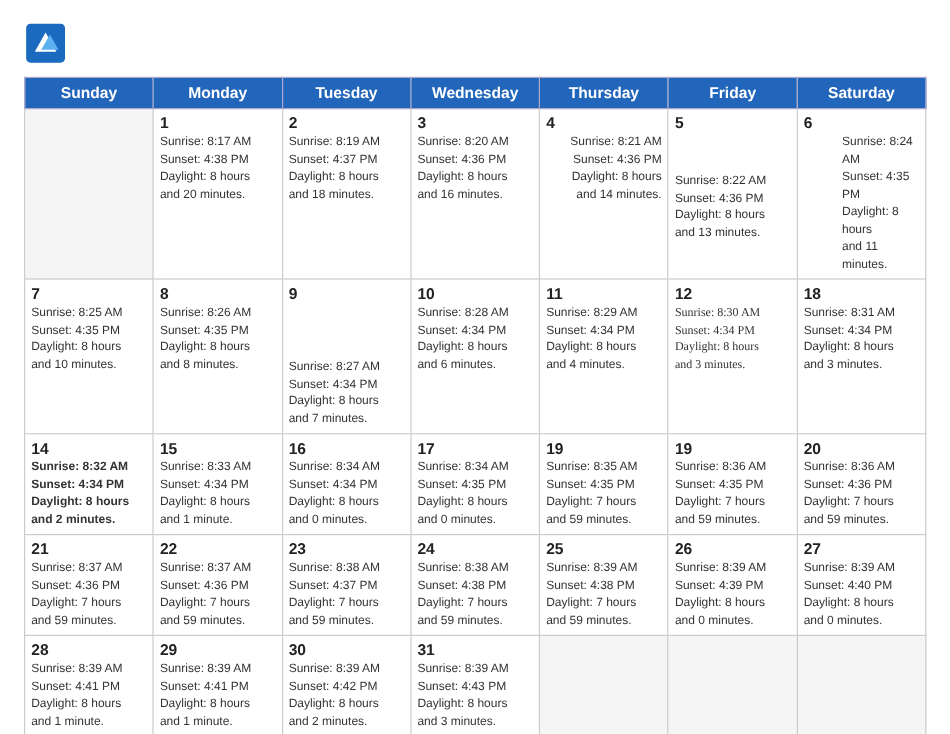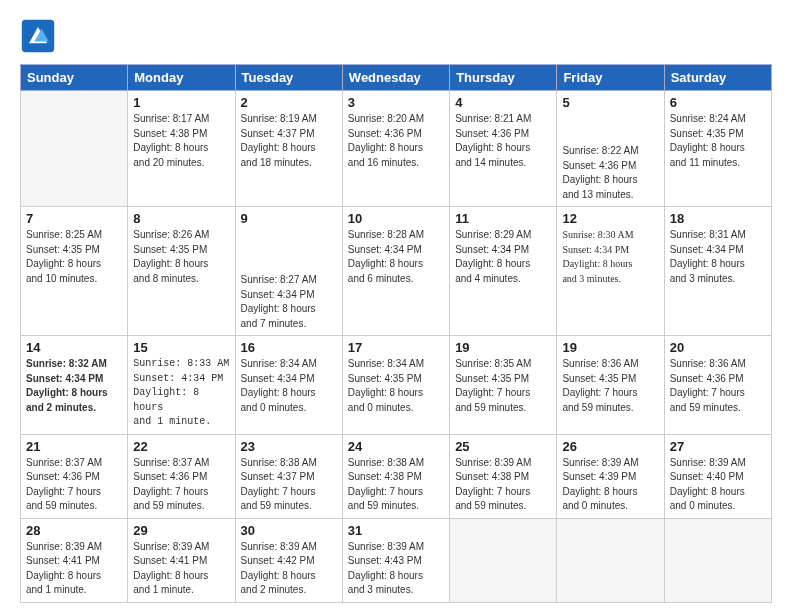--- a/index.html
+++ b/index.html
@@ -61,21 +61,21 @@
       color: #444;
     }
     .calendar {
       width: 100%;
       border-collapse: collapse;
       table-layout: fixed;
     }
     .calendar thead tr th {
       background: #2266bb;
       color: #fff;
-      text-align: left;
+      text-align: center;
       padding: 5px 6px;
       font-size: 13px;
       font-weight: bold;
       border: 1px solid #aac;
       margin-left: 28px;
     }
     .calendar tbody tr td {
       vertical-align: top;
       border: 1px solid #ccc;
       padding: 4px 5px;
@@ -153,35 +153,35 @@
           </td>
           <td>
             <span class="day-number">3</span>
             <div class="cell-text" style="white-space: pre-line;">Sunrise: 8:20 AM
 Sunset: 4:36 PM
 Daylight: 8 hours
 and 16 minutes.</div>
           </td>
           <td>
             <span class="day-number">4</span>
-            <div class="cell-text" style="white-space: pre-line;">Sunrise: 8:21 AM
+            <div class="cell-text" style="white-space: pre-line; text-align: right;">Sunrise: 8:21 AM
 Sunset: 4:36 PM
 Daylight: 8 hours
 and 14 minutes.</div>
           </td>
           <td>
             <span class="day-number">5</span>
             <div class="cell-text" style="white-space: pre-line; margin-top: 34px;">Sunrise: 8:22 AM
 Sunset: 4:36 PM
 Daylight: 8 hours
 and 13 minutes.</div>
           </td>
           <td>
             <span class="day-number">6</span>
-            <div class="cell-text" style="white-space: pre-line;">Sunrise: 8:24 AM
+            <div class="cell-text" style="white-space: pre-line; margin-left: 32px;">Sunrise: 8:24 AM
 Sunset: 4:35 PM
 Daylight: 8 hours
 and 11 minutes.</div>
           </td>
         </tr>
         <tr>
           <td>
             <span class="day-number">7</span>
             <div class="cell-text" style="white-space: pre-line;">Sunrise: 8:25 AM
 Sunset: 4:35 PM
@@ -234,21 +234,21 @@
         <tr>
           <td>
             <span class="day-number">14</span>
             <div class="cell-text" style="white-space: pre-line; font-weight: bold;">Sunrise: 8:32 AM
 Sunset: 4:34 PM
 Daylight: 8 hours
 and 2 minutes.</div>
           </td>
           <td>
             <span class="day-number">15</span>
-            <div class="cell-text" style="white-space: pre-line; font-family: Liberation Mono, monospace;">Sunrise: 8:33 AM
+            <div class="cell-text" style="white-space: pre-line;">Sunrise: 8:33 AM
 Sunset: 4:34 PM
 Daylight: 8 hours
 and 1 minute.</div>
           </td>
           <td>
             <span class="day-number">16</span>
             <div class="cell-text" style="white-space: pre-line;">Sunrise: 8:34 AM
 Sunset: 4:34 PM
 Daylight: 8 hours
 and 0 minutes.</div>

